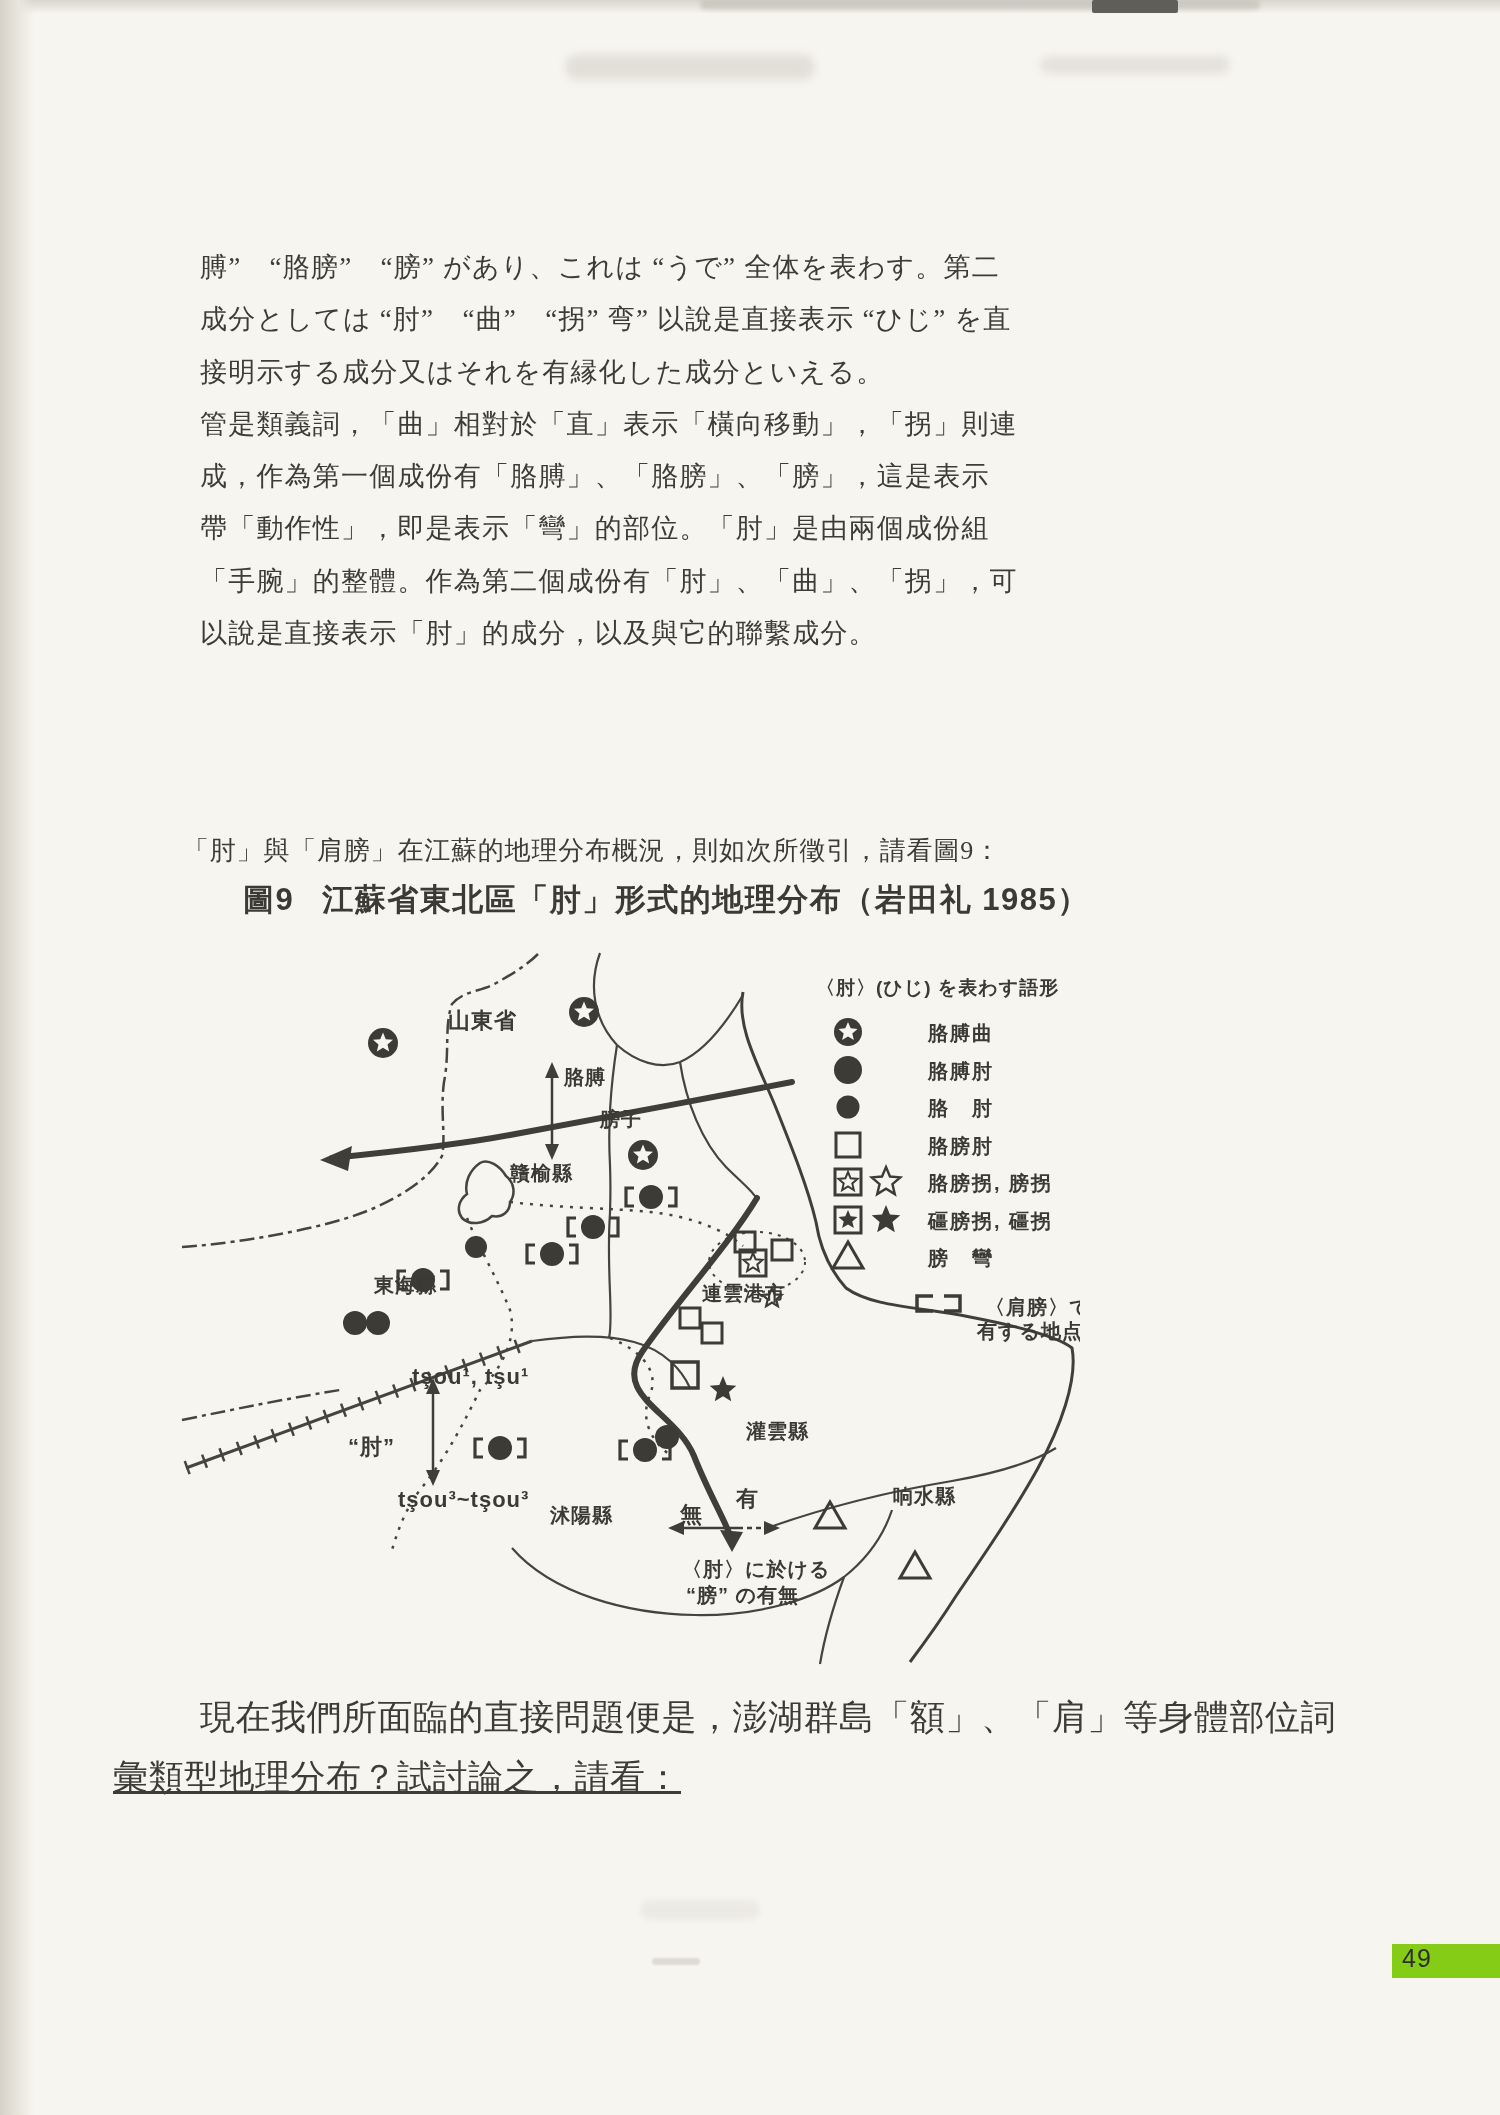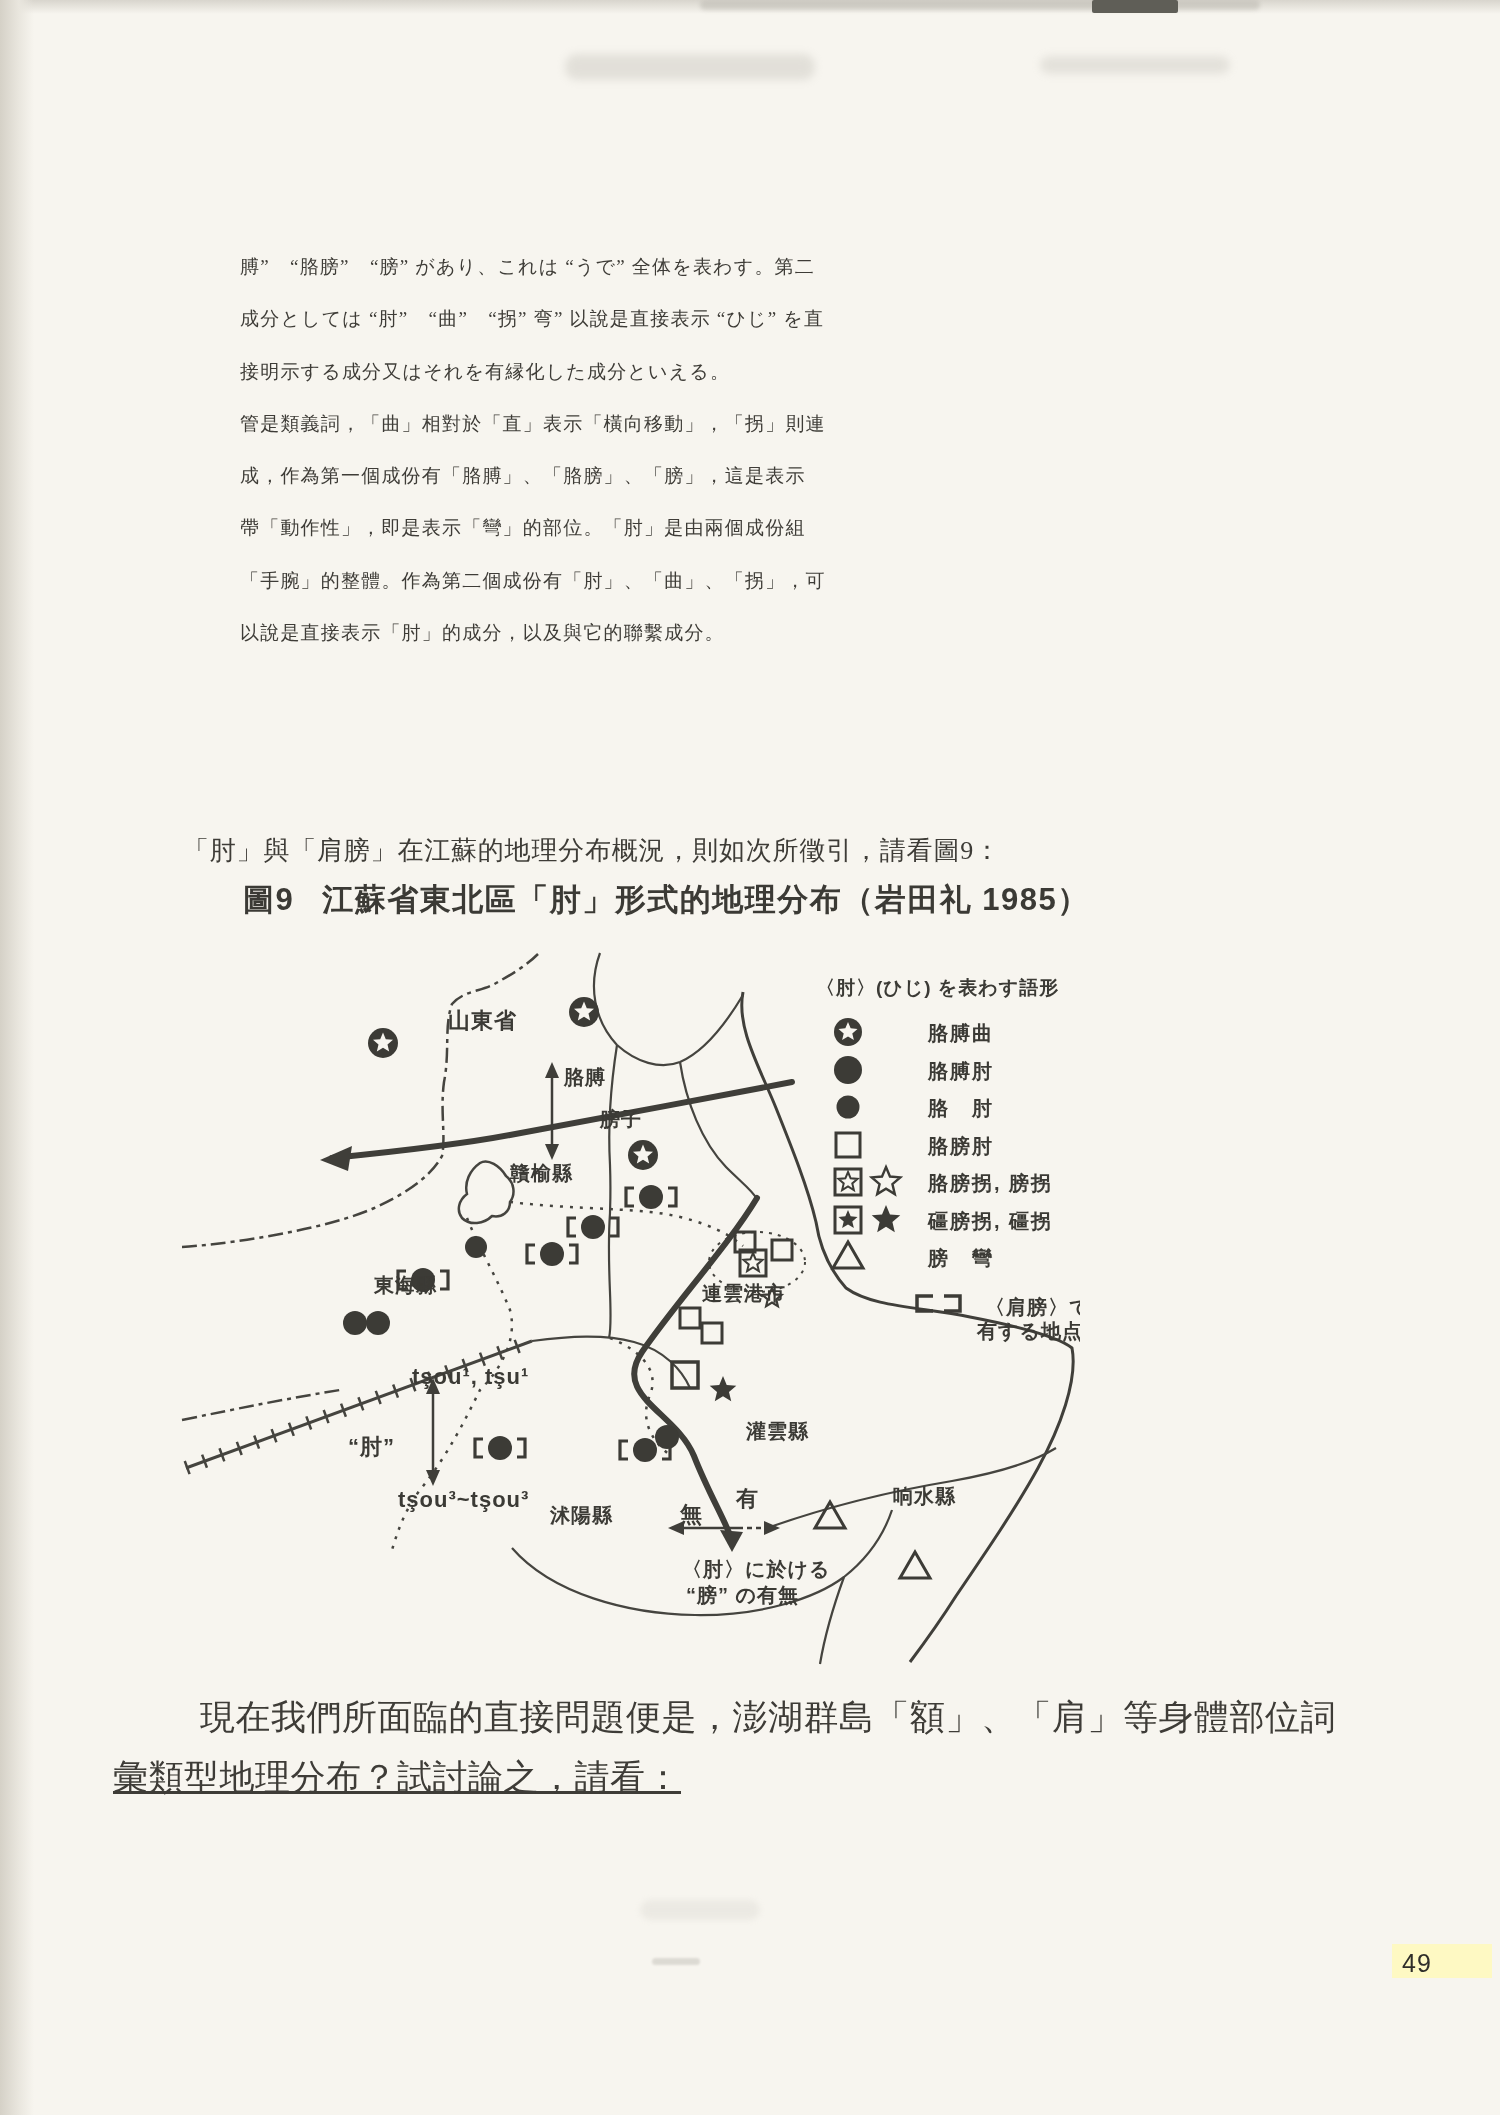--- a/index.html
+++ b/index.html
@@ -15,21 +15,21 @@
     background:linear-gradient(180deg,#d8d5cd,rgba(247,245,239,0));}
   .smudge{position:absolute;background:#b3b0a8;border-radius:12px;filter:blur(4px);}
   .smudge-a{left:565px;top:54px;width:250px;height:26px;opacity:.30;}
   .smudge-b{left:1040px;top:56px;width:190px;height:18px;opacity:.28;}
   .smudge-c{left:700px;top:0;width:560px;height:10px;opacity:.45;filter:blur(2px);}
   .smudge-d{left:640px;top:1900px;width:120px;height:20px;opacity:.16;filter:blur(3px);}
   .smudge-e{left:652px;top:1958px;width:48px;height:7px;opacity:.38;filter:blur(1px);}
   .top-mark{position:absolute;left:1092px;top:0;width:86px;height:13px;background:#5f5e57;border-radius:2px;}
   
   .quote-block{position:absolute;left:200px;top:241px;width:800px;}
-  .qline{white-space:nowrap;font-size:19px;line-height:52.3px;letter-spacing:1.2px;margin-left:40px;}
+  .qline{white-space:nowrap;font-size:27px;line-height:52.3px;letter-spacing:1.2px;}
   .intro{position:absolute;left:183px;top:789px;white-space:nowrap;
     font-size:26px;letter-spacing:0.8px;margin-top:44px;}
   .caption{position:absolute;left:243px;top:879px;white-space:nowrap;
     font-family:"Liberation Sans",sans-serif;font-weight:700;font-size:31px;
     letter-spacing:1.5px;color:#3b3a35;}
   .caption .cap-label{margin-right:28px;}
   .closing1{position:absolute;left:200px;top:1694px;white-space:nowrap;font-size:35px;letter-spacing:.5px;}
   .closing2{position:absolute;left:113px;top:1754px;white-space:nowrap;font-size:35px;letter-spacing:.5px;text-decoration:underline;}
   
   .map{position:absolute;left:180px;top:950px;width:900px;height:730px;}
@@ -41,22 +41,22 @@
   .thick{fill:none;stroke:#3f3e39;stroke-width:6;stroke-linecap:round;}
   .arr{stroke:#3f3e39;stroke-width:2.5;}
   .ah{fill:#3f3e39;stroke:none;}
   .mlabel{font:700 20px "Liberation Sans",sans-serif;fill:#3b3a35;letter-spacing:1px;}
   .mlabel-lg{font:700 22px "Liberation Sans",sans-serif;fill:#3b3a35;letter-spacing:1px;}
   .legtitle{font:700 19px "Liberation Sans",sans-serif;fill:#3b3a35;letter-spacing:1px;}
   .leglabel{font:700 20px "Liberation Sans",sans-serif;fill:#3b3a35;letter-spacing:2px;}
   .rail-ticks{fill:none;stroke:#45443f;stroke-width:14;stroke-dasharray:2.5 16;}
   .rail{fill:none;stroke:#45443f;stroke-width:3;}
   
-  .pagebar{position:absolute;left:1392px;top:1944px;width:100px;height:34px;
-    background:#fef9c3;display:flex;align-items:flex-end;}
+  .pagebar{position:absolute;left:1392px;top:1944px;width:108px;height:34px;
+    background:#84cc16;display:flex;align-items:flex-start;}
   .pagebar span{font-family:"Liberation Sans",sans-serif;font-size:25px;color:#2f2e2a;
     margin-left:10px;letter-spacing:1px;}
 </style>
 </head>
 <body>
 
 <div class="page">
   <div class="edge-top"></div>
   <div class="edge-left"></div>
   <div class="smudge smudge-a"></div>

